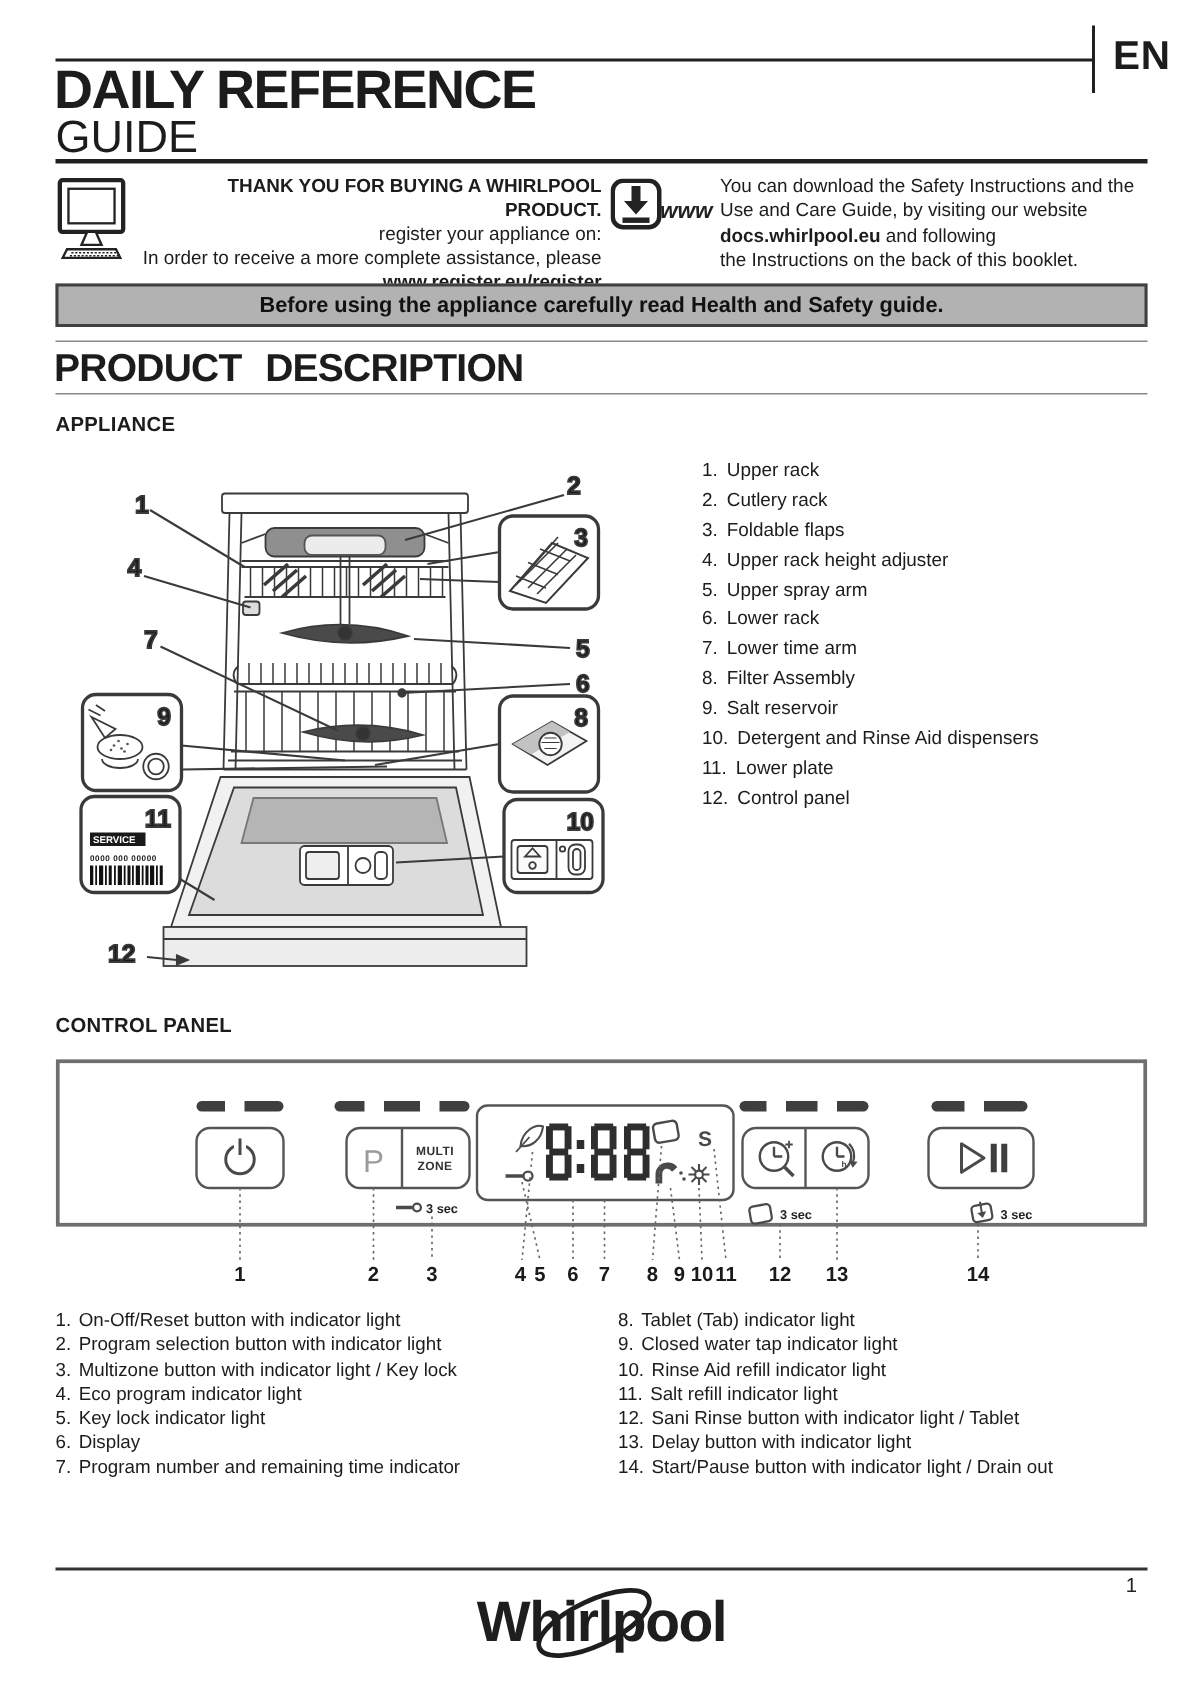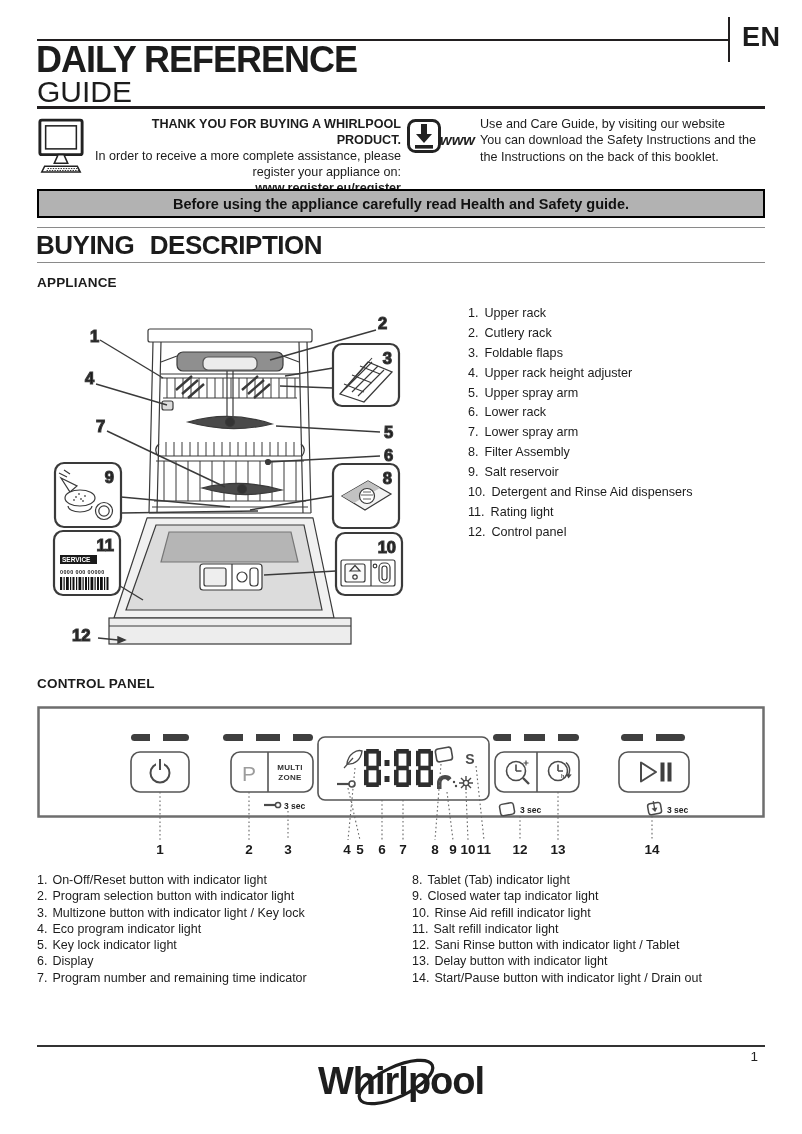--- a/index.html
+++ b/index.html
@@ -23,21 +23,21 @@
   
   .monitor-ic  { left:37px; top:117px; }
   .reg-text    { left:91px; top:116px; width:310px; font-size:12.6px; line-height:16px;text-align:right; }
   .reg-text .b { font-weight:700; }
   .dl-ic       { left:407px; top:119px; }
   .dl-text     { left:480px; top:116px; width:300px; font-size:12.6px; line-height:16.4px; }
   .dl-text .b  { font-weight:700; }
 
   .banner {
     left:37px; top:189px; width:728px; height:29px;
-    background:#b2b2b2; border:2px solid #000000;
+    background:#b2b2b2; border:2px solid #404040;
     display:flex; align-items:center; justify-content:center;
     font-size:14.5px; font-weight:700; color:#111;
   }
 
   .rule-thin-1 { left:37px; top:227px; width:728px; height:1px; background:#8a8a8a; }
   .pd-title    { left:36px; top:230px; font-size:26px; font-weight:800; letter-spacing:-.5px; word-spacing:9px; }
   .rule-thin-2 { left:37px; top:262px; width:728px; height:1px; background:#8a8a8a; }
   .appl-head   { left:37px; top:275px; font-size:13.5px; font-weight:700; letter-spacing:.2px; }
   .cp-head     { left:37px; top:676px; font-size:13.5px; font-weight:700; letter-spacing:.2px; }
 
@@ -73,42 +73,43 @@
 
   <svg class="abs monitor-ic" width="48" height="58" viewBox="0 0 50 58">
     <rect x="3" y="2" width="44" height="36" rx="2" fill="#fff" stroke="#222" stroke-width="3"></rect>
     <rect x="9" y="8" width="32" height="24" fill="#fff" stroke="#222" stroke-width="1.6"></rect>
     <path d="M22,38 L18,47 L32,47 L28,38 Z" fill="#fff" stroke="#222" stroke-width="1.6"></path>
     <path d="M8,50 h34 l3,6 h-40 z" fill="#fff" stroke="#222" stroke-width="1.6"></path>
     <path d="M11,52.5 h32 M10,54.5 h34" stroke="#222" stroke-width="1" stroke-dasharray="1.5,1.2" fill="none"></path>
   </svg>
   <div class="abs reg-text">
     <div class="b">THANK YOU FOR BUYING A WHIRLPOOL PRODUCT.</div>
+    <div>register your appliance on:</div>
     <div>In order to receive a more complete  assistance,  please</div>
-    <div>register your appliance on:</div>
     <div class="b">www.register.eu/register</div>
   </div>
 
   <svg class="abs dl-ic" width="70" height="38" viewBox="0 0 70 38">
     <rect x="1.5" y="1.5" width="31" height="31" rx="7" fill="#fff" stroke="#222" stroke-width="3"></rect>
     <rect x="14" y="5" width="6" height="11" fill="#222"></rect>
     <path d="M9,15 h16 l-8,9 z" fill="#222"></path>
     <rect x="8" y="26" width="18" height="3.6" fill="#222"></rect>
     <text x="33" y="26" font-size="15" font-style="italic" font-weight="700" fill="#222">www</text>
   </svg>
   <div class="abs dl-text">
+    <div>You can download the Safety Instructions and the</div>
     <div>Use and Care Guide, by visiting our website</div>
-    <div>You can download the Safety Instructions and the</div>
+    <div><span class="b">docs.whirlpool.eu</span><span> and following</span></div>
     <div>the Instructions on the back of this booklet.</div>
   </div>
 
   <div class="abs banner">Before using the appliance carefully read Health and Safety guide.</div>
 
   <div class="abs rule-thin-1"></div>
-  <div class="abs pd-title">BUYING  DESCRIPTION</div>
+  <div class="abs pd-title">PRODUCT  DESCRIPTION</div>
   <div class="abs rule-thin-2"></div>
   <div class="abs appl-head">APPLIANCE</div>
 
   <svg class="abs" style="left:30px; top:298px;" width="430" height="362" viewBox="0 0 430 362" fill="none" stroke="#3a3a3a" stroke-width="1.2">
 
     <g>
       <rect x="118" y="31" width="164" height="13" rx="2" fill="#fff"></rect>
       <path d="M123,44 L119,215 M131,44 L127,215 M277,44 L281,215 M269,44 L273,215"></path>
       <path d="M119,215 H281"></path>
     </g>
@@ -284,37 +285,37 @@
     <li>
         <span>5.</span>
         <span>Upper spray arm</span>
       </li>
     <li>
         <span>6.</span>
         <span>Lower rack</span>
       </li>
     <li>
         <span>7.</span>
-        <span>Lower spray arm</span>
+        <span>Lower time arm</span>
       </li>
     <li>
         <span>8.</span>
         <span>Filter Assembly</span>
       </li>
     <li>
         <span>9.</span>
         <span>Salt reservoir</span>
       </li>
     <li>
         <span>10.</span>
         <span>Detergent and Rinse Aid dispensers</span>
       </li>
     <li>
         <span>11.</span>
-        <span>Rating light</span>
+        <span>Lower plate</span>
       </li>
     <li>
         <span>12.</span>
         <span>Control panel</span>
       </li>
   </ol>
 
   <div class="abs cp-head">CONTROL PANEL</div>
 
   <svg class="abs" style="left:37px; top:706px;" width="728" height="152" viewBox="0 0 728 152" fill="none" stroke="#4a4a4a" stroke-width="1.6">

